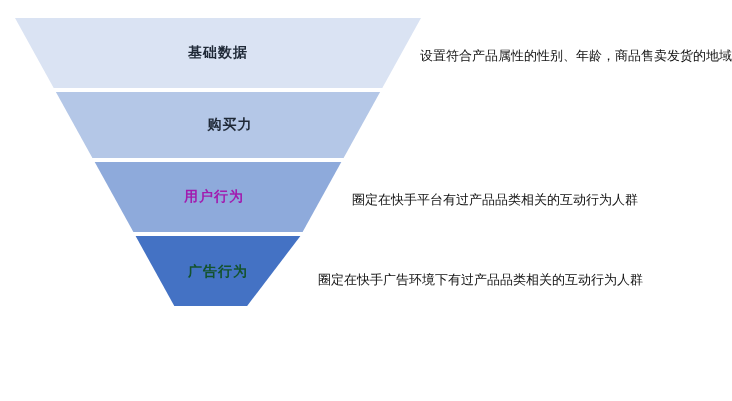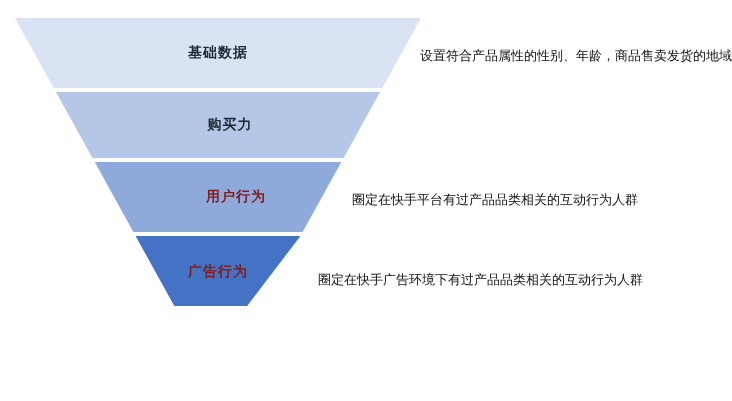--- a/index.html
+++ b/index.html
@@ -53,23 +53,23 @@
     <polygon points="55.9,92 380.1,92 343.6,158 92.4,158" fill="#b4c7e7"></polygon>
     <polygon points="94.7,162 341.3,162 302.6,232 133.4,232" fill="#8eaadb"></polygon>
     <polygon points="135.6,236 300.4,236 245.6,308 175.4,308" fill="#4472c4"></polygon>
     <polygon points="177.6,312 243.4,312 218,385" fill="#2f5597"></polygon>
   </svg>
 
   <div class="seg-label" style="left: 218px; top: 52px; color: rgb(31, 41, 55);">基础数据</div>
 
   <div class="seg-label" style="left: 218px; top: 124px; color: rgb(31, 41, 55); padding-left: 24px;">购买力</div>
 
-  <div class="seg-label" style="left: 236px; top: 196px; color: #7f1d1d;">用户行为</div>
+  <div class="seg-label" style="left: 214px; top: 196px; color: #a21caf;">用户行为</div>
 
-  <div class="seg-label" style="left: 218px; top: 271px; color: #7f1d1d;">广告行为</div>
+  <div class="seg-label" style="left: 218px; top: 271px; color: #14532d;">广告行为</div>
 
   <div class="seg-label wrap" style="left: 218px; top: 342px; color: rgb(255, 255, 255);">精准转化</div>
 
   <div class="annotation" style="left:420px; top:56px;">设置符合产品属性的性别、年龄，商品售卖发货的地域</div>
 
 
   <div class="annotation" style="left:318px; top:280px;">圈定在快手广告环境下有过产品品类相关的互动行为人群</div>
 
   <div class="annotation" style="left:352px; top:200px;">圈定在快手平台有过产品品类相关的互动行为人群</div>
 

